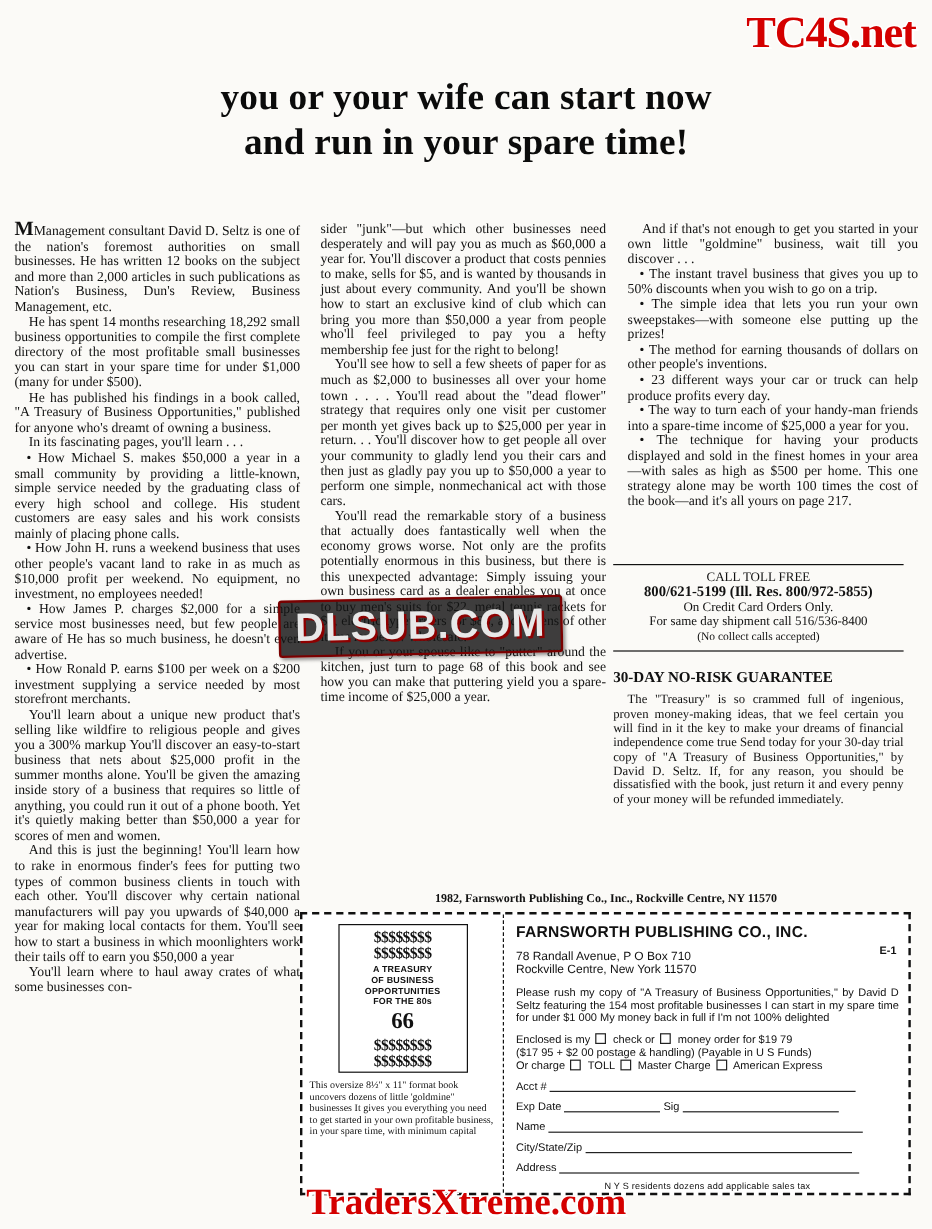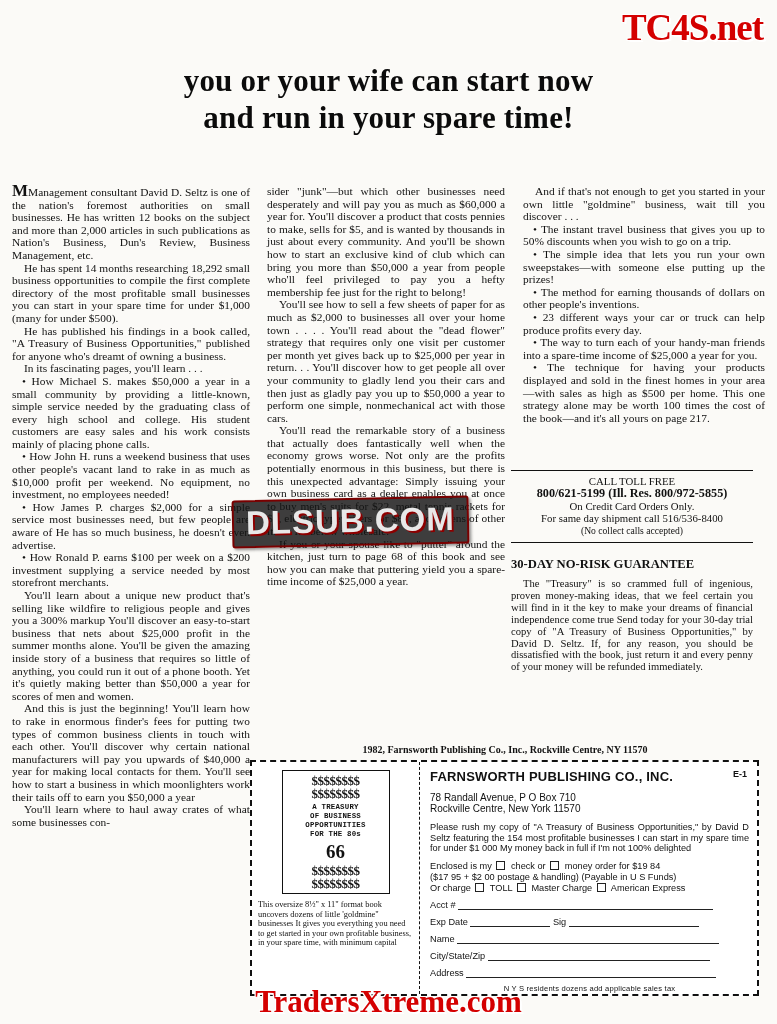--- a/index.html
+++ b/index.html
@@ -182,21 +182,21 @@
     box-sizing: border-box;
   }
   .bookcover .dollars {
     font-family: "Liberation Serif", serif;
     font-weight: bold;
     font-size: 13px;
     letter-spacing: -0.5px;
     line-height: 13px;
   }
   .bookcover .btitle {
-    font-family: Liberation Mono, monospace;
+    font-family: Liberation Sans, sans-serif;
     font-weight: bold;
     font-size: 7.4px;
     line-height: 9px;
     margin: 3px 0 3px 0;
     letter-spacing: 0.2px;
   }
   .bookcover .bnum {
     font-family: "Liberation Serif", serif;
     font-weight: bold;
     font-size: 19px;
@@ -223,21 +223,21 @@
     letter-spacing: 0.2px;
   }
   .co-addr {
     font-size: 10px;
     line-height: 11px;
     margin-top: 8px;
   }
   .co-code {
     position: absolute;
     right: 10px;
-    top: 7px;
+    top: 25px;
     font-size: 9px;
     font-weight: bold;
   }
   .co-para {
     font-size: 9.2px;
     line-height: 10.6px;
     margin-top: 8px;
     text-align: justify;
   }
   .co-pay {
@@ -361,21 +361,21 @@
         <div>Rockville Centre, New York 11570</div>
       </div>
 
       <div class="co-para">Please rush my copy of "A Treasury of Business Opportunities," by David D  Seltz featuring the 154 most profitable businesses I can start in my spare time for under $1 000  My money back in full if I'm not 100% delighted</div>
 
       <div class="co-pay">
         <span>Enclosed is my</span>
         <span class="cbox"></span>
         <span>check or</span>
         <span class="cbox"></span>
-        <span>money order for  $19 84</span>
+        <span>money order for  $19 79</span>
         <div>($17 95 + $2 00 postage &amp; handling)  (Payable in U S  Funds)</div>
         <div>
           <span>Or charge</span>
           <span class="cbox"></span>
           <span>TOLL</span>
           <span class="cbox"></span>
           <span>Master Charge</span>
           <span class="cbox"></span>
           <span>American Express</span>
         </div>

